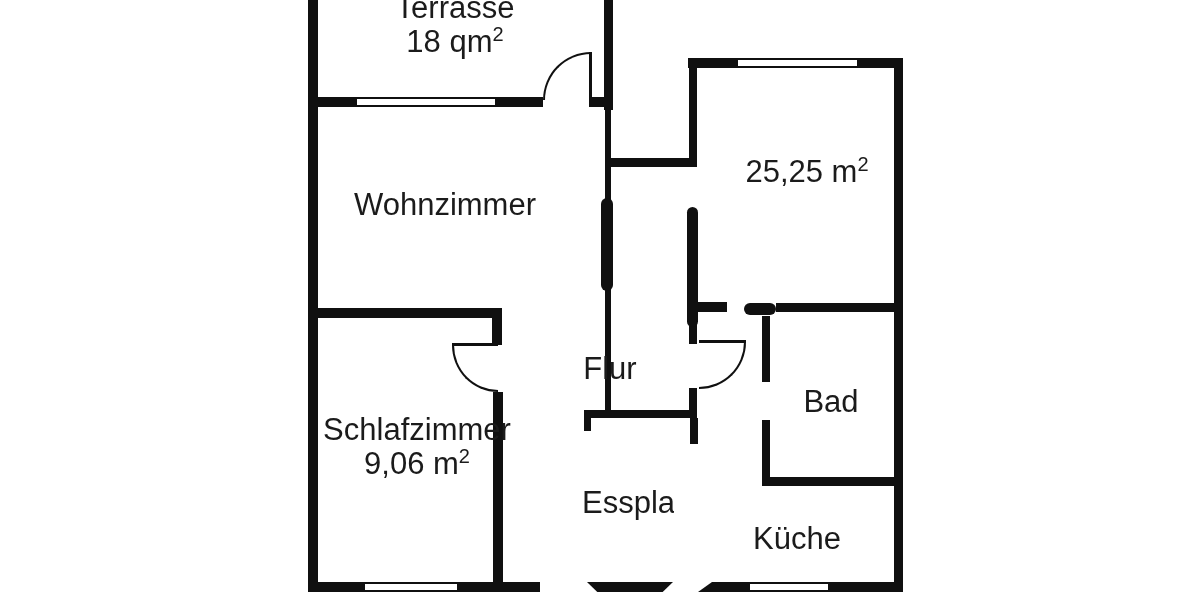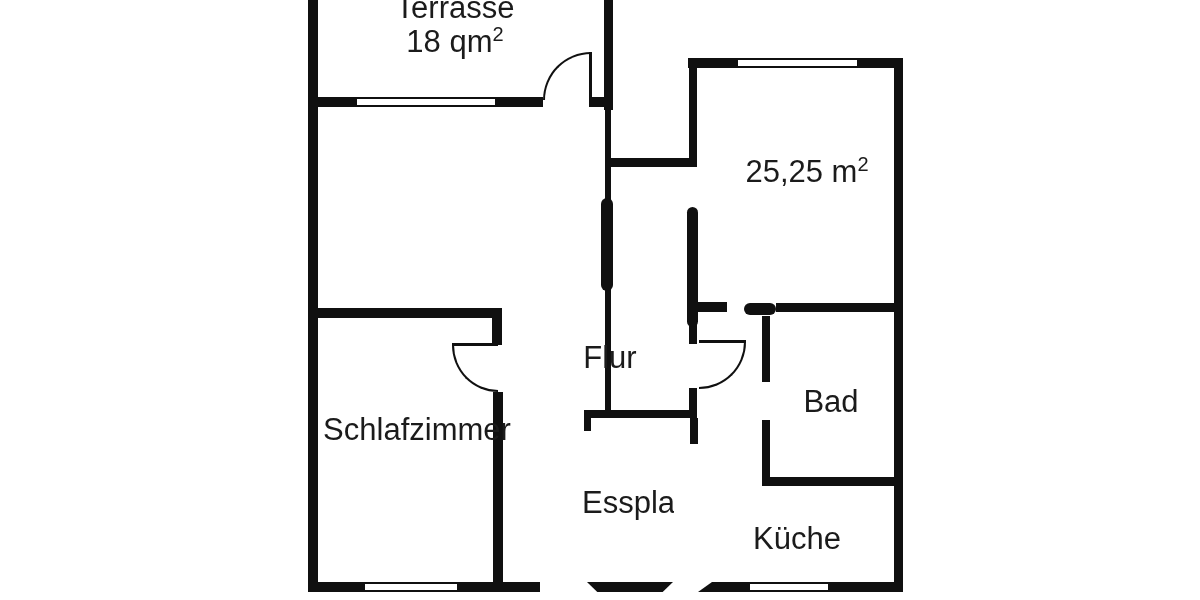--- a/index.html
+++ b/index.html
@@ -67,31 +67,33 @@
 
   <div class="dline" style="left:699px;top:340px;width:47px;height:3px"></div>
   <div class="arc" style="left:699px;top:342px;width:47px;height:47px;border-right:2px solid var(--wall,#101010);border-bottom:2px solid var(--wall,#101010);border-bottom-right-radius:100% 100%"></div>
 
   <div class="label" style="left:340px;top:-9px;width:230px">
     <div>Terrasse</div>
     <div><span>18 qm</span><sup>2</sup></div>
   </div>
 
   <div class="label" style="left:330px;top:188px;width:230px">
+    <div>Wohnzimmer</div>
   </div>
 
   <div class="label" style="left:693px;top:155px;width:228px">
     <div><span>25,25 m</span><sup>2</sup></div>
   </div>
 
   <div class="label" style="left:303px;top:413px;width:228px">
     <div>Schlafzimmer</div>
+    <div><span>9,06 m</span><sup>2</sup></div>
   </div>
 
-  <div class="label" style="left:578px;top:341px;width:64px">
+  <div class="label" style="left:578px;top:352px;width:64px">
     <div>Flur</div>
   </div>
 
   <div class="label" style="left:727px;top:522px;width:140px">
     <div>Küche</div>
   </div>
 
   <div class="label" style="left:786px;top:385px;width:90px">
     <div>Bad</div>
   </div>

